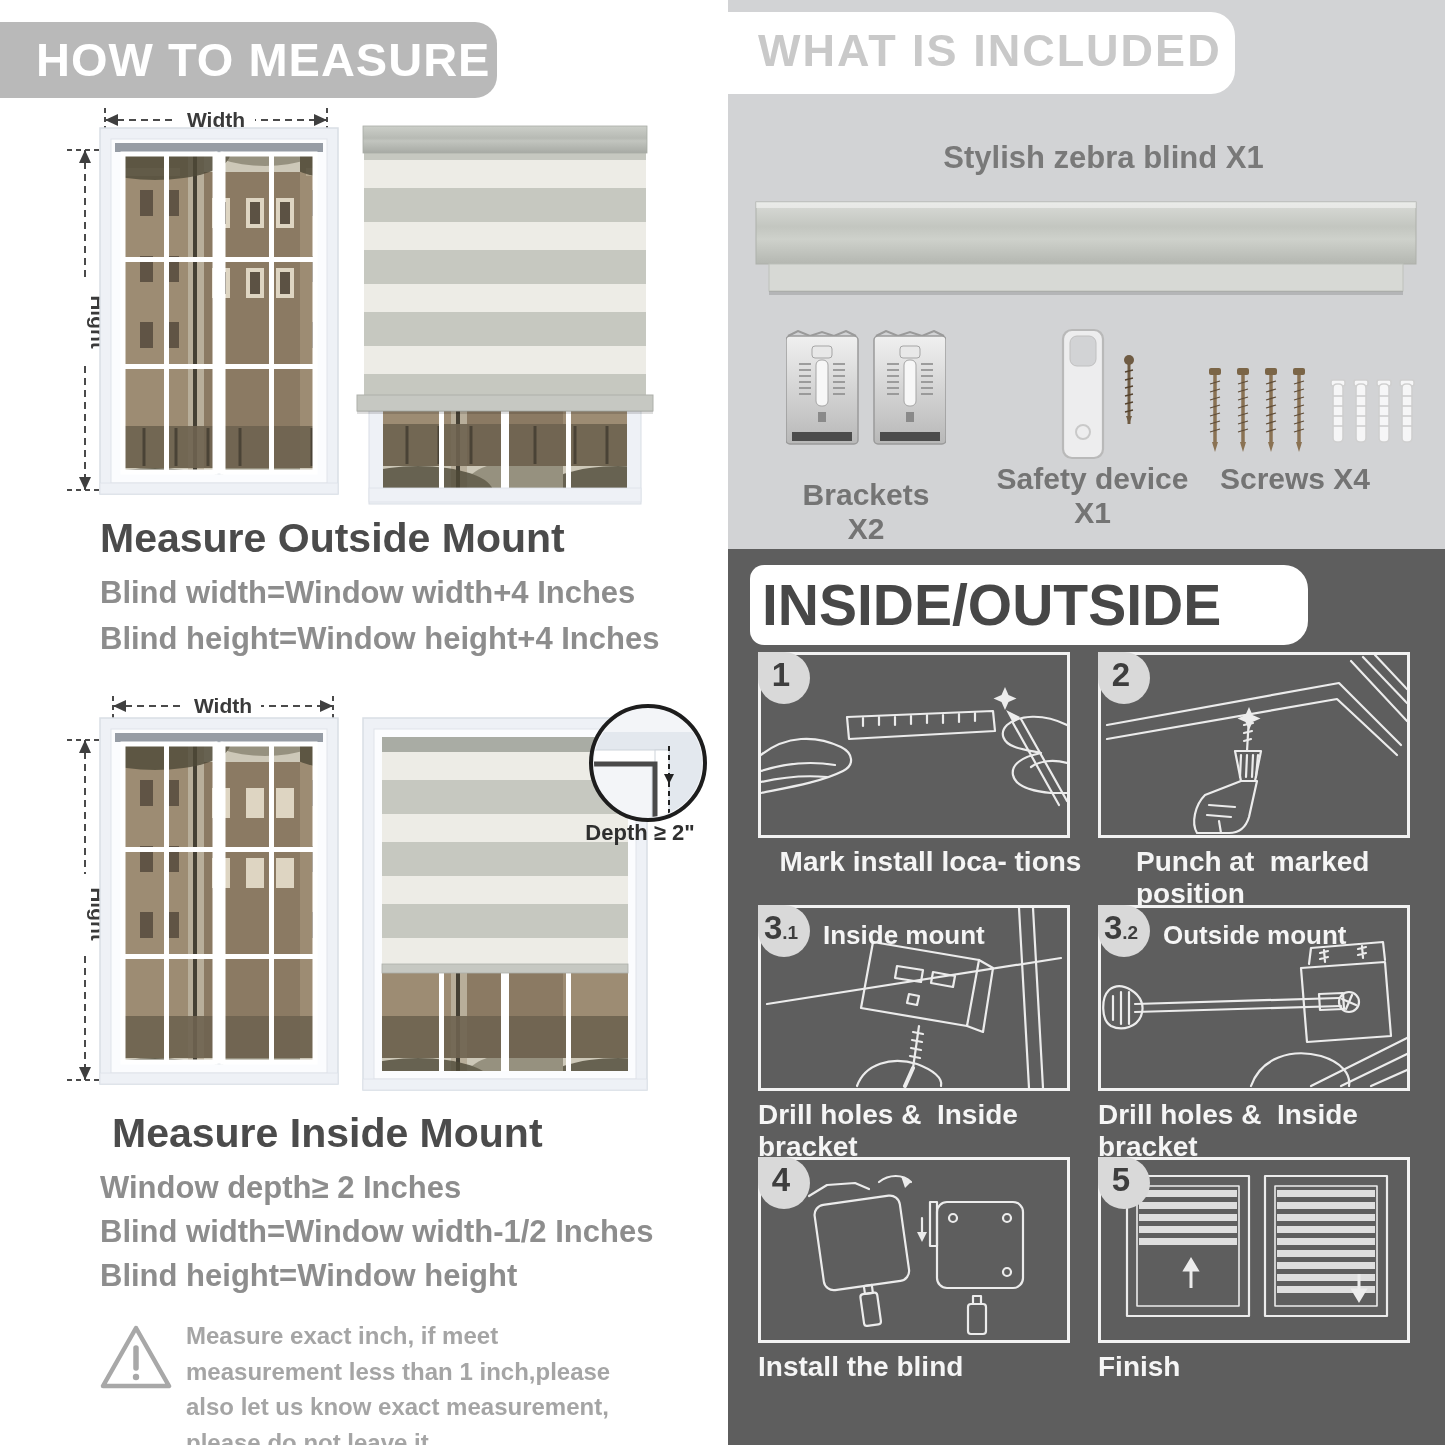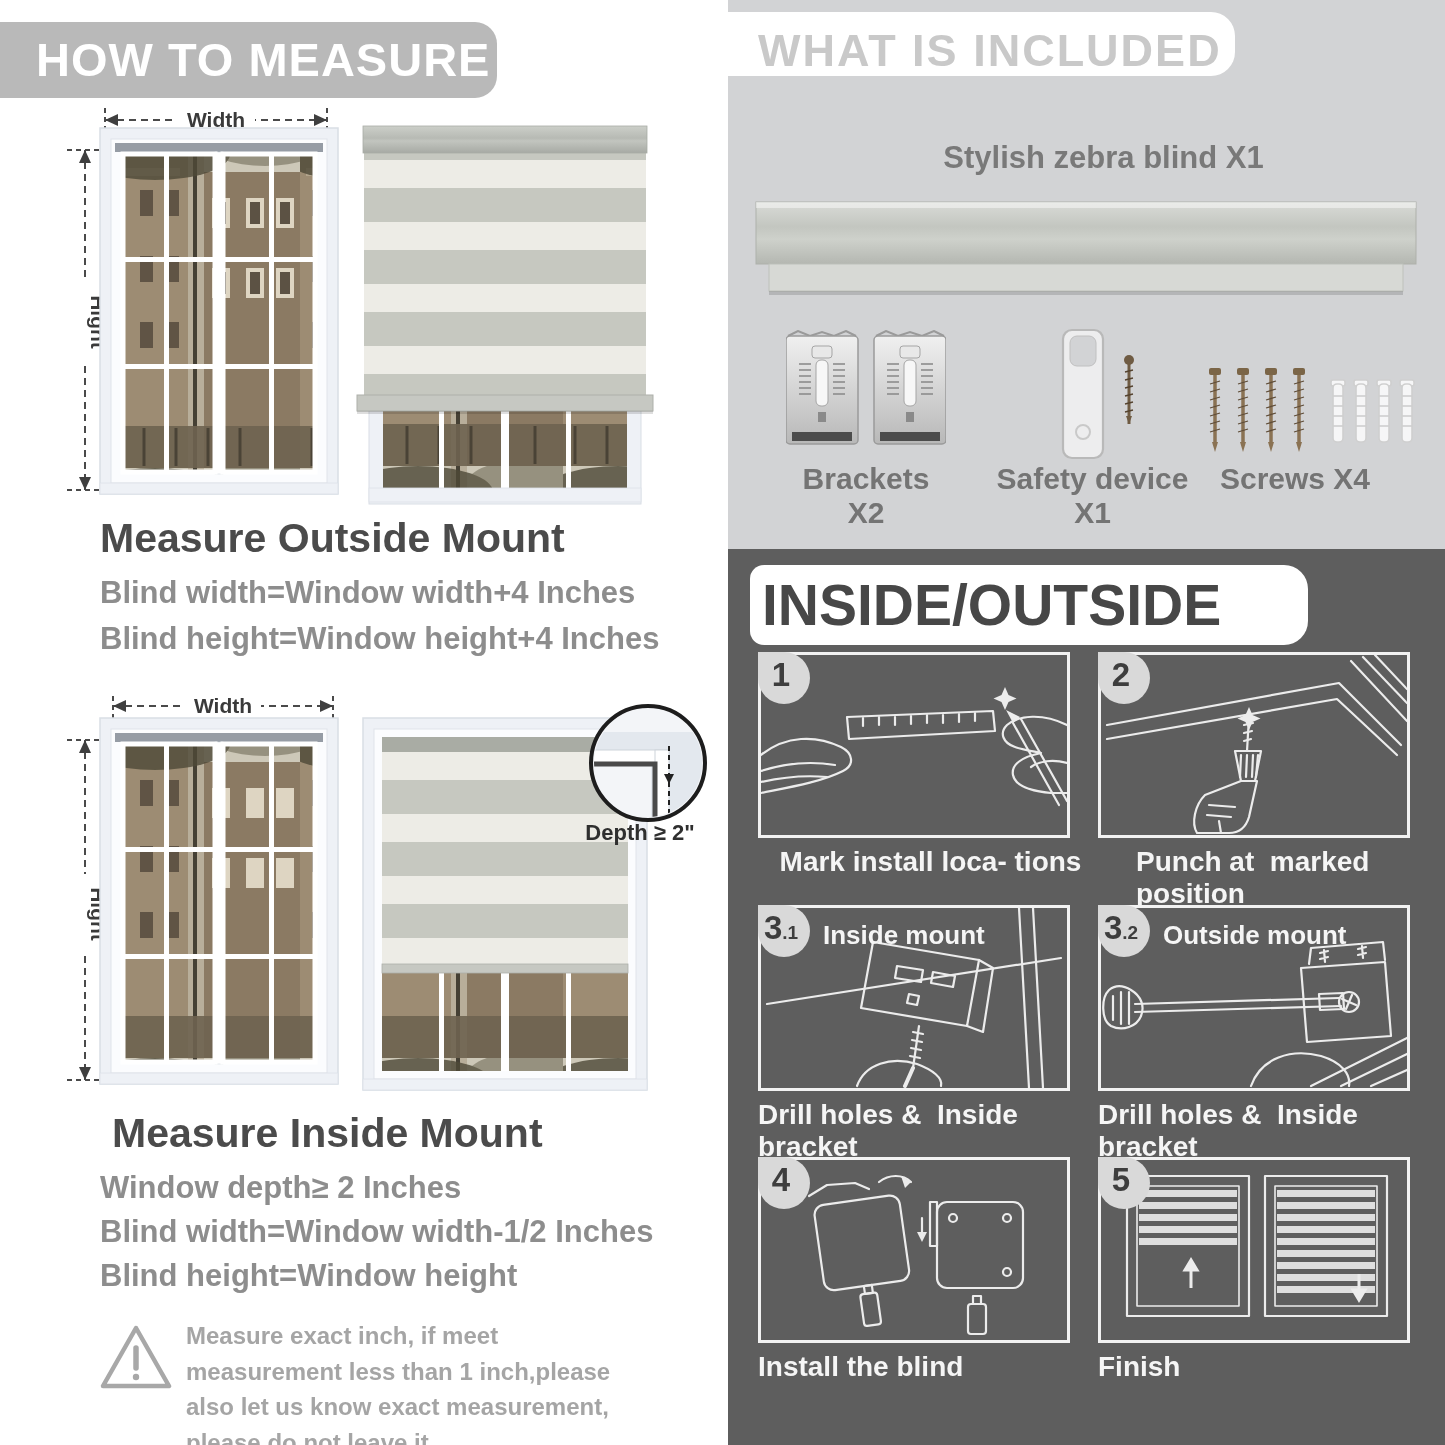--- a/index.html
+++ b/index.html
@@ -10,21 +10,21 @@
   
   .banner{left:0;top:10px;width:461px;height:76px;background:#b9b9b9;border-radius:0 22px 22px 0;
           color:#ffffff;font-size:47px;font-weight:bold;letter-spacing:1px;line-height:76px;
           padding-left:36px;margin-top:12px;}
   .sec-title{font-size:41px;font-weight:bold;color:#4b4b4b;}
   .sec-line{font-size:31px;font-weight:bold;color:#8d8d8d;}
   .warn-text{width:452px;font-size:24px;font-weight:600;color:#a5a5a5;line-height:1.48;}
 
   
   .light-section{left:728px;top:0;width:717px;height:549px;background:#d2d3d5;}
-  .included-header{left:728px;top:12px;width:477px;height:64px;background:#ffffff;border-radius:0 24px 24px 0;
+  .included-header{left:728px;top:12px;width:477px;height:82px;background:#ffffff;border-radius:0 24px 24px 0;
           color:#c9c9c9;font-size:45px;font-weight:bold;letter-spacing:2px;line-height:77px;padding-left:30px;}
   .blind-label{left:728px;top:140px;width:751px;text-align:center;font-size:31px;font-weight:bold;color:#797979;}
   .item-label{top:462px;font-size:30px;font-weight:bold;color:#747474;text-align:center;}
 
   .dark-section{left:728px;top:549px;width:717px;height:896px;background:#5e5e5e;}
   .mount-header{left:750px;top:565px;width:546px;height:80px;background:#ffffff;border-radius:14px 24px 24px 14px;
           color:#474747;font-size:57px;font-weight:bold;line-height:80px;padding-left:12px;}
 
   .panel{width:312px;height:186px;border:3px solid #f2f2f2;box-sizing:border-box;background:#5e5e5e;}
   .panel svg{display:block;width:100%;height:100%;}
@@ -457,21 +457,21 @@
         <rect x="-7" y="12" width="14" height="6" rx="2"></rect>
           <rect x="-5" y="16" width="10" height="58" rx="4"></rect>
         <line x1="-5" y1="28" x2="5" y2="28"></line>
           <line x1="-5" y1="38" x2="5" y2="38"></line>
           <line x1="-5" y1="48" x2="5" y2="48"></line>
           <line x1="-5" y1="58" x2="5" y2="58"></line>
       </g>
     </g>
   </svg>
 
-  <div class="abs item-label" style="left:786px;width:160px;">Brackets X2</div>
+  <div class="abs item-label" style="left:786px;width:160px;margin-top:16px;">Brackets X2</div>
   <div class="abs item-label" style="left:975px;width:235px;">Safety device X1</div>
   <div class="abs item-label" style="left:1195px;width:200px;text-align:center;">Screws X4</div>
 
   <div class="abs dark-section"></div>
   <div class="abs mount-header"><span>INSIDE/OUTSIDE MOUNT</span></div>
 
   <div class="abs panel" style="left:758px;top:652px;">
     <div class="badge">
         <span>1</span>
       </div>

